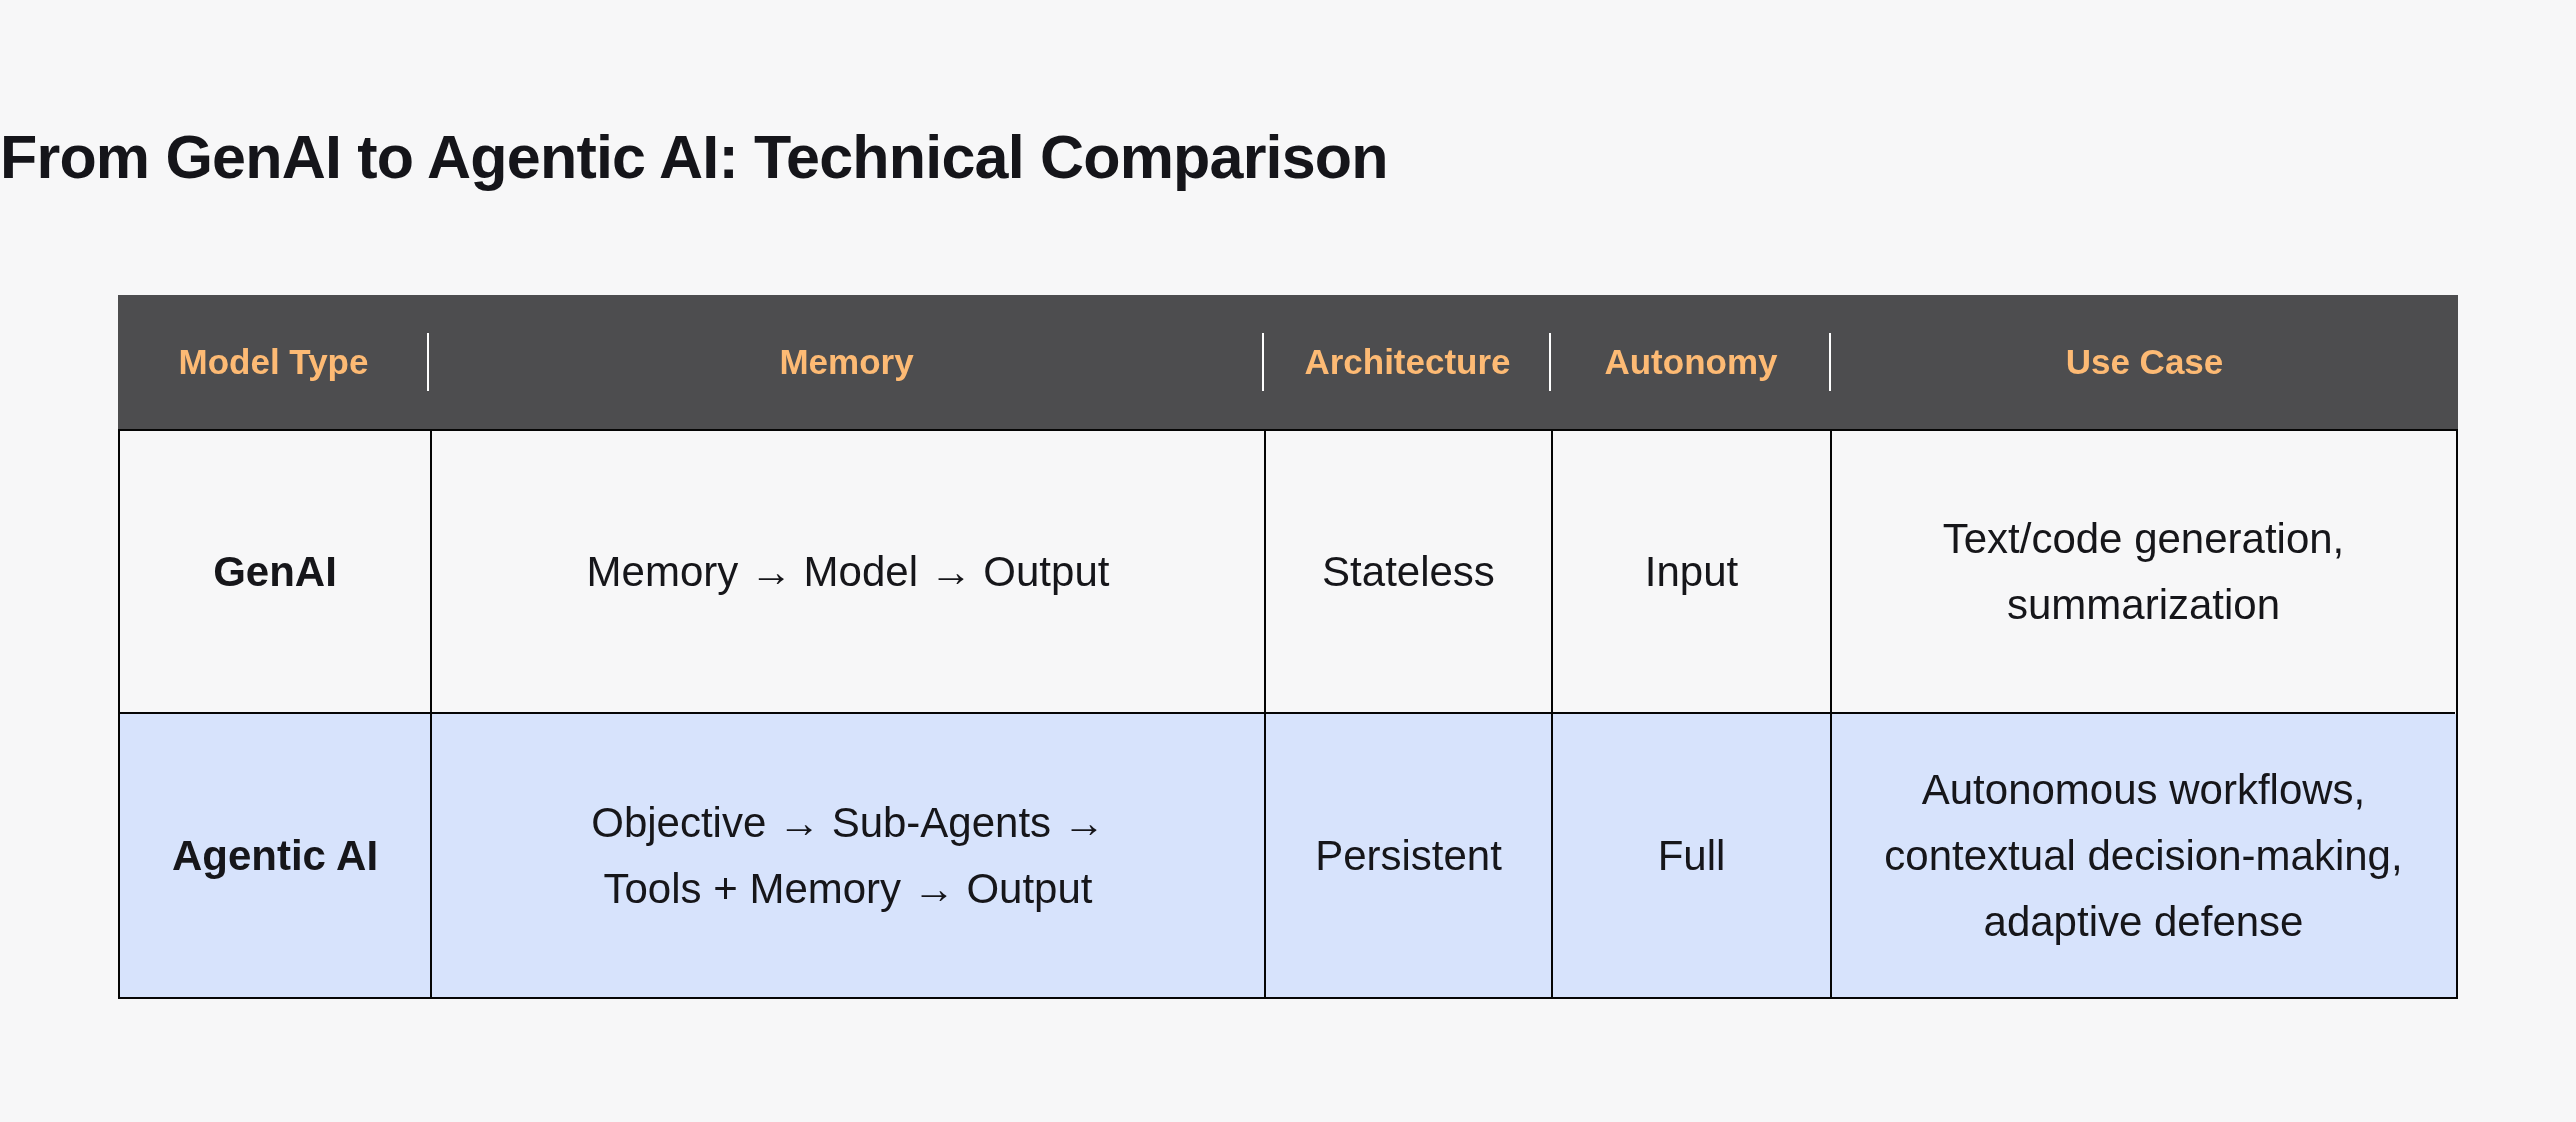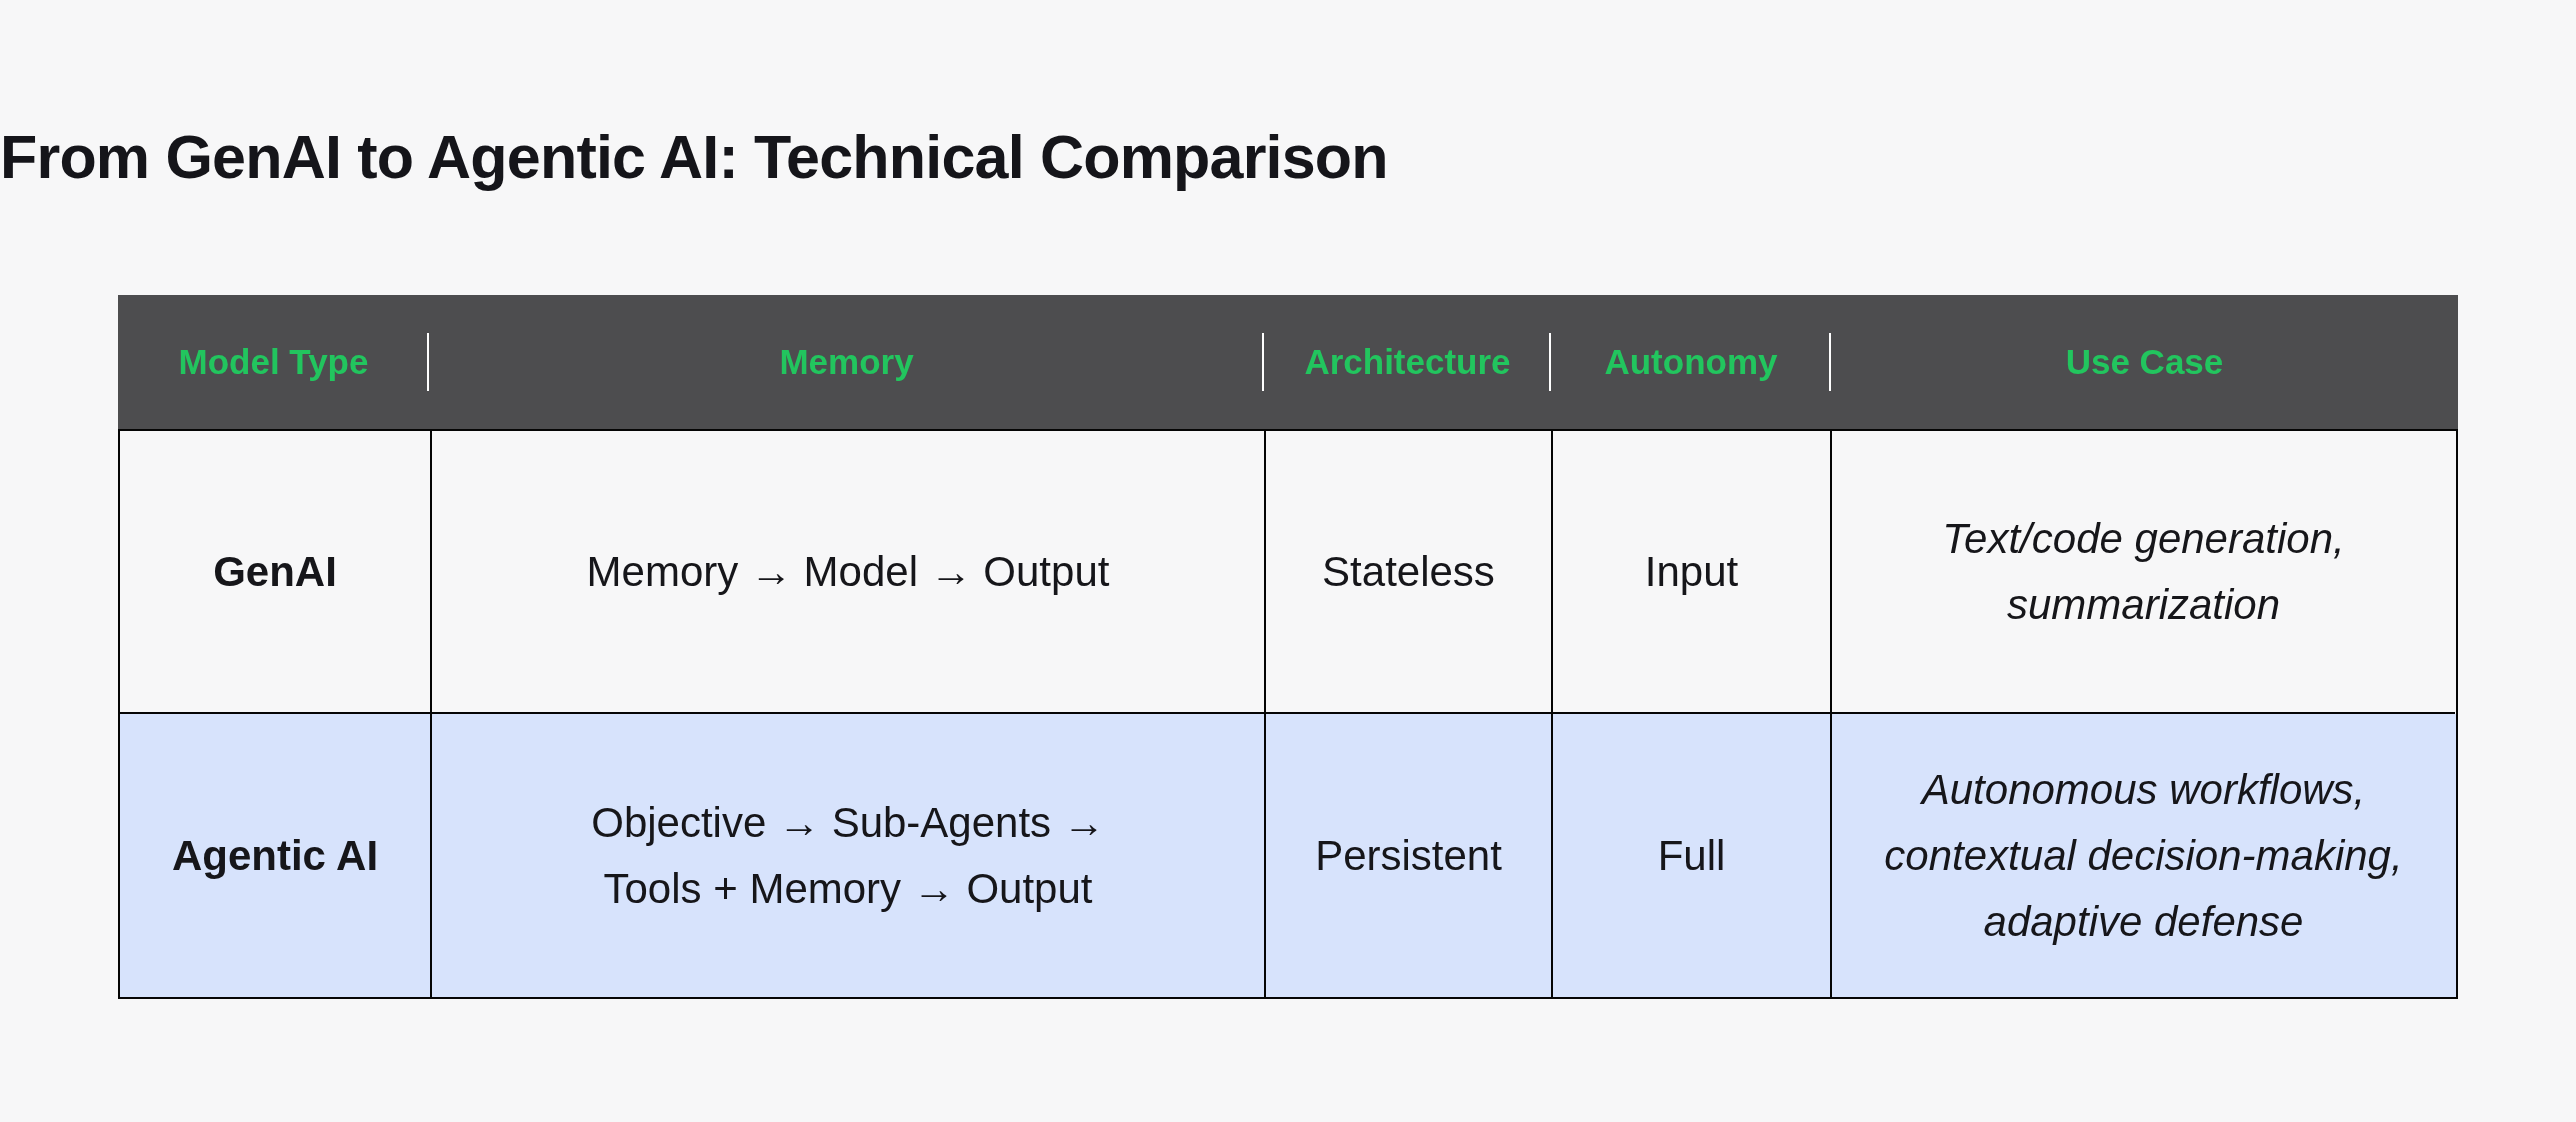--- a/index.html
+++ b/index.html
@@ -39,21 +39,21 @@
     display: grid;
     grid-template-columns: 311px 835px 287px 280px 627px;
     height: 134px;
     background: #4d4d4f;
   }
   .th {
     display: flex;
     align-items: center;
     justify-content: center;
     text-align: center;
-    color: #22c55e;
+    color: #fdba74;
     font-size: 35px;
     font-weight: 700;
   }
   .hdiv {
     position: absolute;
     top: 50%;
     transform: translateY(-50%);
     width: 2.4px;
     height: 58px;
     background: #ffffff;
@@ -89,21 +89,21 @@
     line-height: 66px;
     color: #16161a;
   }
   .td + .td {
     border-left: 2.4px solid #050505;
   }
   .td-model {
     font-weight: 700;
   }
   .td-arch .cell-text { max-width: 612px; }
-  .td-use  .cell-text { max-width: 564px; font-style: italic; }
+  .td-use  .cell-text { max-width: 564px; }
 </style>
 </head>
 <body>
 
 <div class="canvas">
 
   <h1 class="title">From GenAI to Agentic AI: Technical Comparison</h1>
 
   <div class="table-wrap">
 

